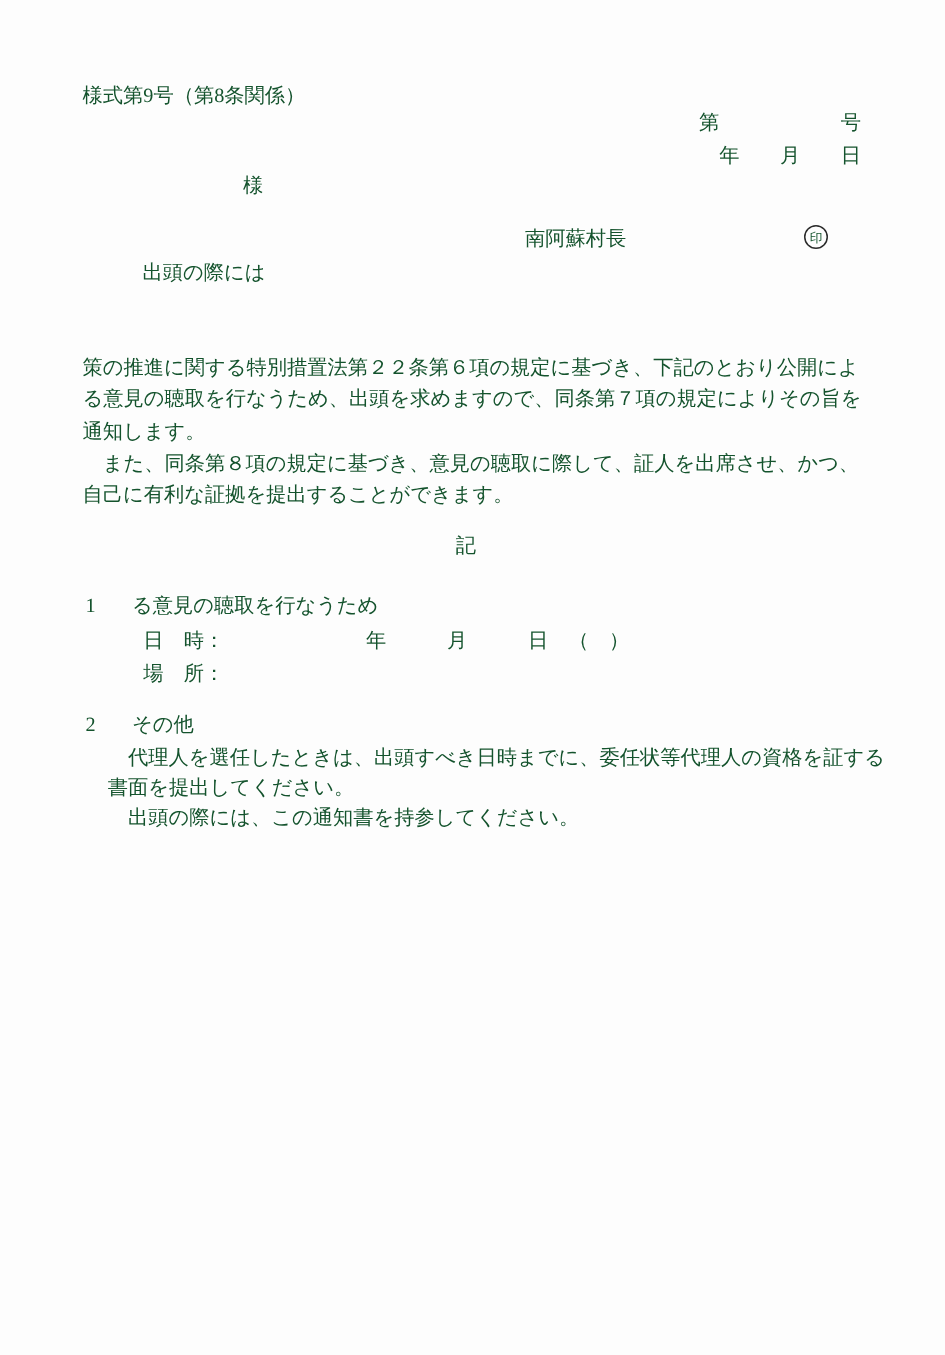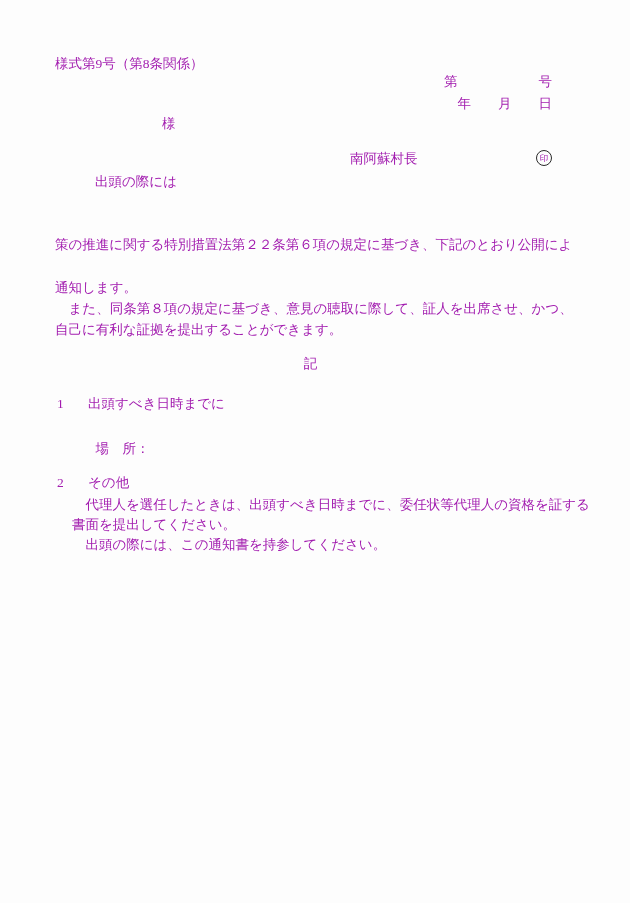--- a/index.html
+++ b/index.html
@@ -6,32 +6,32 @@
     margin: 0;
     padding: 0;
     background: #e8e8e8;
   }
   .page {
     position: relative;
     width: 630px;
     height: 903px;
     background: #fdfdfd;
     font-family: "Liberation Serif", "DejaVu Serif", serif;
-    color: #a21caf;
+    color: #14532d;
     overflow: hidden;
   }
   .ln {
     position: absolute;
     font-size: 13.5px;
     line-height: 17px;
     white-space: pre;
     letter-spacing: 0;
   }
   .right-block {
-    right: 78px;
+    right: 56px;
     text-align: left;
   }
   .centered {
     left: 55px;
     width: 511px;
     text-align: center;
   }
   .item-head .num {
     display: inline-block;
     width: 31px;
@@ -67,28 +67,30 @@
 
   <div class="ln" style="top:150px; left:350px">南阿蘇村長</div>
 
   <div class="seal">
     <span>印</span>
   </div>
 
   <div class="ln" style="top:173px; left:95px">出頭の際には</div>
 
   <div class="ln" style="top:236px; left:55px">策の推進に関する特別措置法第２２条第６項の規定に基づき、下記のとおり公開によ</div>
+  <div class="ln" style="top:257px; left:55px">る意見の聴取を行なうため、出頭を求めますので、同条第７項の規定によりその旨を</div>
   <div class="ln" style="top:279px; left:55px">通知します。</div>
   <div class="ln" style="top:300px; left:55px">　また、同条第８項の規定に基づき、意見の聴取に際して、証人を出席させ、かつ、</div>
   <div class="ln" style="top:321px; left:55px">自己に有利な証拠を提出することができます。</div>
 
   <div class="ln centered" style="top:355px">記</div>
 
-  <div class="ln item-head" style="top:395px; left:57px"><span class="num">1</span><span>出頭すべき日時までに</span></div>
+  <div class="ln item-head" style="top:395px; left:57px"><span class="num">1</span><span>る意見の聴取を行なうため</span></div>
 
+  <div class="ln" style="top:418px; left:55px">　　　日　時：　　　　　　　年　　　月　　　日　（　）</div>
   <div class="ln" style="top:440px; left:55px">　　　場　所：</div>
 
   <div class="ln item-head" style="top:474px; left:57px"><span class="num">2</span><span>その他</span></div>
 
   <div class="ln" style="top:496px; left:55px">　　 代理人を選任したときは、出頭すべき日時までに、委任状等代理人の資格を証する</div>
   <div class="ln" style="top:536px; left:55px">　　 出頭の際には、この通知書を持参してください。</div>
   <div class="ln" style="top:516px; left:55px">　 書面を提出してください。</div>
 
 </div>
 

